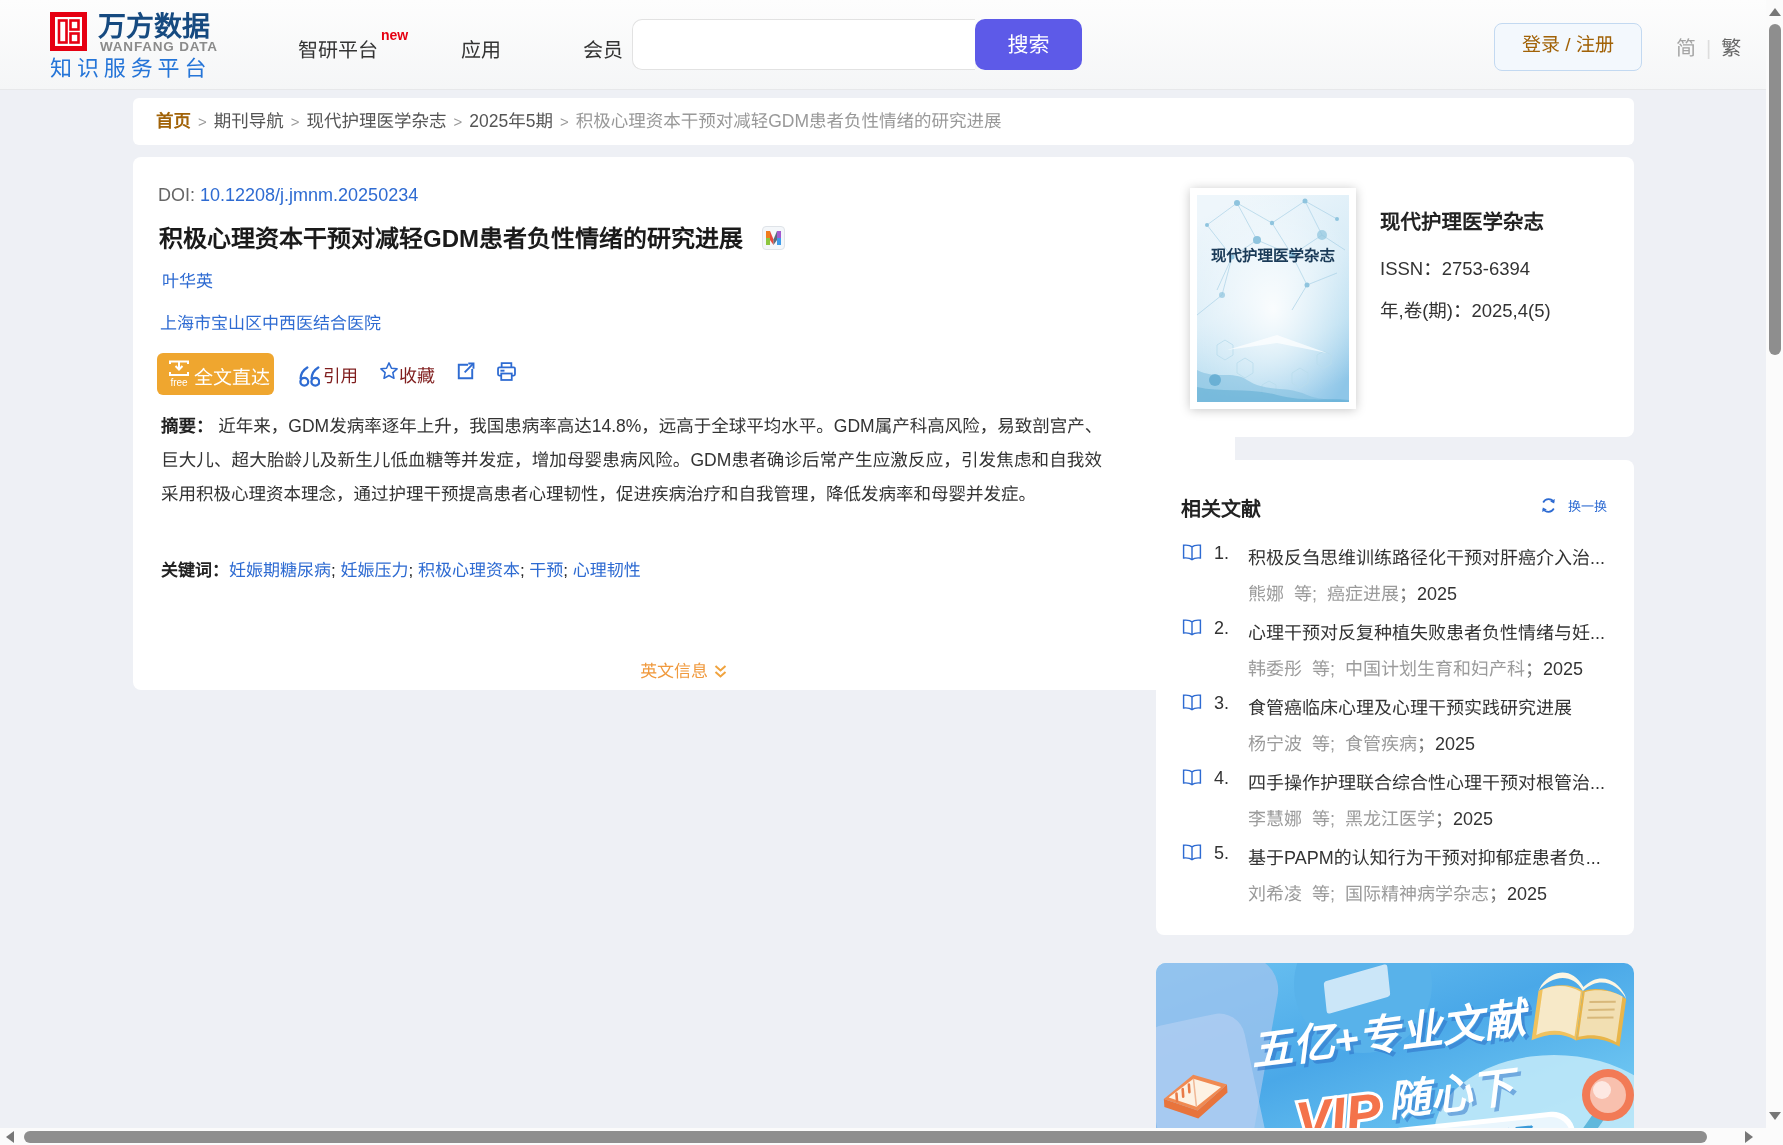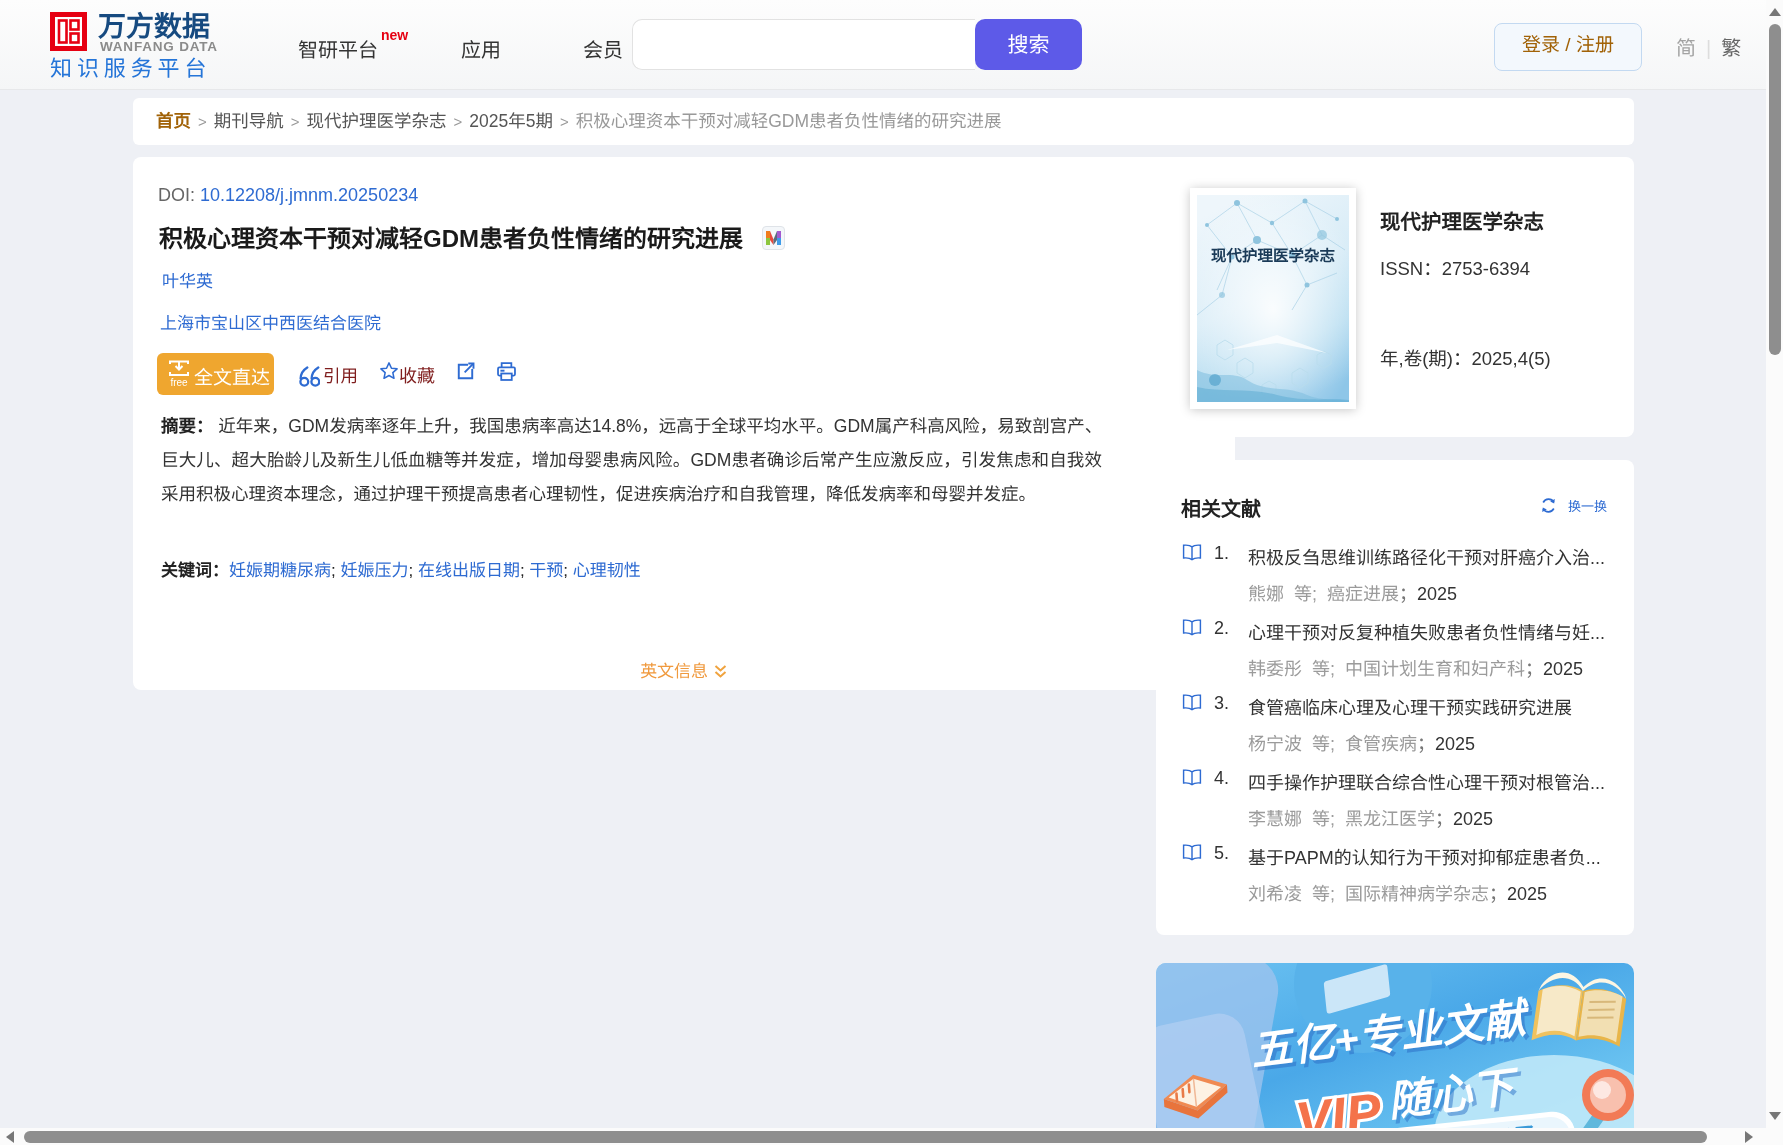--- a/index.html
+++ b/index.html
@@ -47,21 +47,21 @@
 .kwline { position:absolute; left:28px; top:399px; font-size:17px; color:#222; }
 .kwline a { color:#2e6bd2; }
 .dateline { position:absolute; left:28px; top:457px; font-size:17px; color:#333; }
 .enginfo { position:absolute; left:0; top:500px; width:100%; text-align:center; font-size:17px; color:#f09a3e; }
 
 .jcard { position:absolute; left:1156px; top:157px; width:478px; height:280px; background:#fff; border-radius:8px; }
 .jcover { position:absolute; left:34px; top:31px; width:166px; height:221px; background:#fff; box-shadow:0 1px 10px rgba(0,0,0,0.22); padding:7px; }
 .jcover-in { width:100%; height:100%; position:relative; overflow:hidden; }
 .jtitle { position:absolute; left:224px; top:48px; font-size:20.5px; font-weight:bold; color:#222; }
 .jissn { position:absolute; left:224px; top:97px; font-size:18.5px; color:#333; }
-.jvol { position:absolute; left:224px; top:139px; font-size:18.5px; color:#333;margin-top:48px; }
+.jvol { position:absolute; left:224px; top:139px; font-size:18.5px; color:#333; }
 .relcard { position:absolute; left:1156px; top:460px; width:478px; height:475px; background:#fff; border-radius:8px; }
 .reltitle { position:absolute; left:25px; top:33px; font-size:20px; font-weight:bold; color:#222; }
 .relswap { position:absolute; right:27px; top:36px; font-size:13px; color:#2e6bd2; }
 .relitem { position:absolute; left:0; width:478px; height:75px; }
 .relitem .bicon { position:absolute; left:26px; top:1px; }
 .relitem .num { position:absolute; left:58px; top:0; font-size:18px; color:#333; }
 .relitem .rtitle { position:absolute; left:92px; top:0; font-size:18px; color:#333; white-space:nowrap; }
 .relitem .rmeta { position:absolute; left:92px; top:36px; font-size:18px; color:#9b9b9b; white-space:nowrap; }
 .relitem .rmeta .yr { color:#333; }
 .bicon svg { display:block; }
@@ -147,21 +147,21 @@
         <path d="M7 8 V2.5 H19 V8" fill="none" stroke="#2e6bd2" stroke-width="2.2"></path>
         <rect x="2.5" y="8" width="21" height="10" rx="1.5" fill="none" stroke="#2e6bd2" stroke-width="2.2"></rect>
         <rect x="6.5" y="15.5" width="13" height="8" fill="#fff" stroke="#2e6bd2" stroke-width="2.2"></rect>
         <rect x="5.5" y="10.8" width="5" height="2.4" fill="#2e6bd2"></rect>
       </svg></div>
   <div class="abstract">
     <div class="al"><b>摘要：</b> 近年来，GDM发病率逐年上升，我国患病率高达14.8%，远高于全球平均水平。GDM属产科高风险，易致剖宫产、</div>
     <div class="al">巨大儿、超大胎龄儿及新生儿低血糖等并发症，增加母婴患病风险。GDM患者确诊后常产生应激反应，引发焦虑和自我效</div>
     <div class="al">采用积极心理资本理念，通过护理干预提高患者心理韧性，促进疾病治疗和自我管理，降低发病率和母婴并发症。</div>
   </div>
-  <div class="kwline"><b style="font-weight:bold;">关键词：</b><a>妊娠期糖尿病</a>; <a>妊娠压力</a>; <a>在线出版日期</a>; <a>干预</a>; <a>心理韧性</a></div>
+  <div class="kwline"><b style="font-weight:bold;">关键词：</b><a>妊娠期糖尿病</a>; <a>妊娠压力</a>; <a>积极心理资本</a>; <a>干预</a>; <a>心理韧性</a></div>
   <div class="enginfo">英文信息 <svg width="15" height="16" viewBox="0 0 15 16" style="vertical-align:-3px;">
         <path d="M2.5 2 L7.5 6.5 L12.5 2 M2.5 8 L7.5 12.5 L12.5 8" fill="none" stroke="#f0a33e" stroke-width="2"></path>
       </svg></div>
 </div>
 
 <div class="jcard">
   <div class="jcover">
       <div class="jcover-in">
     <svg width="152" height="207" viewBox="0 0 152 207">
       <defs>

